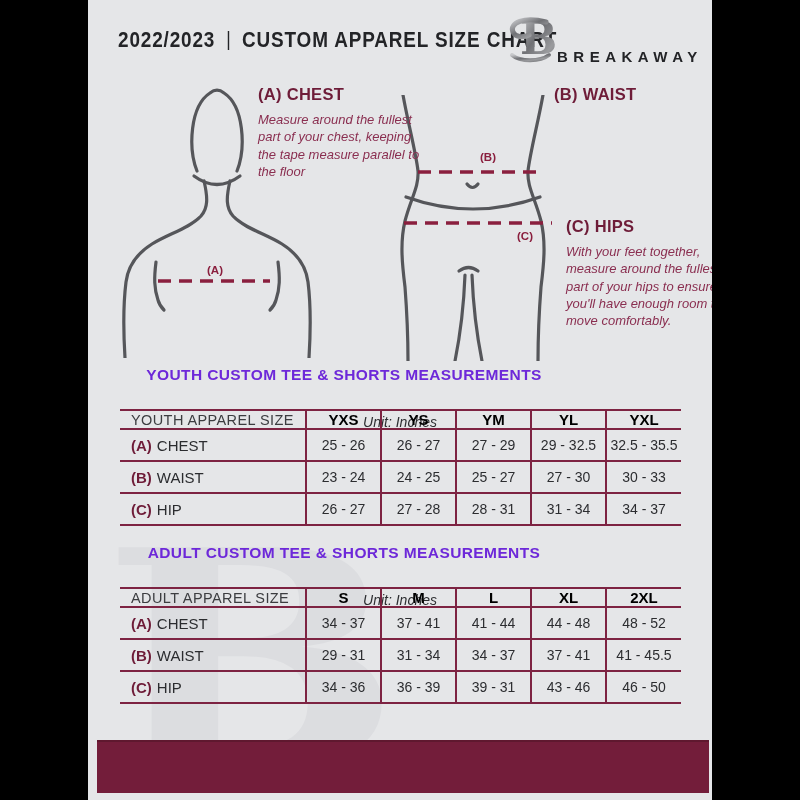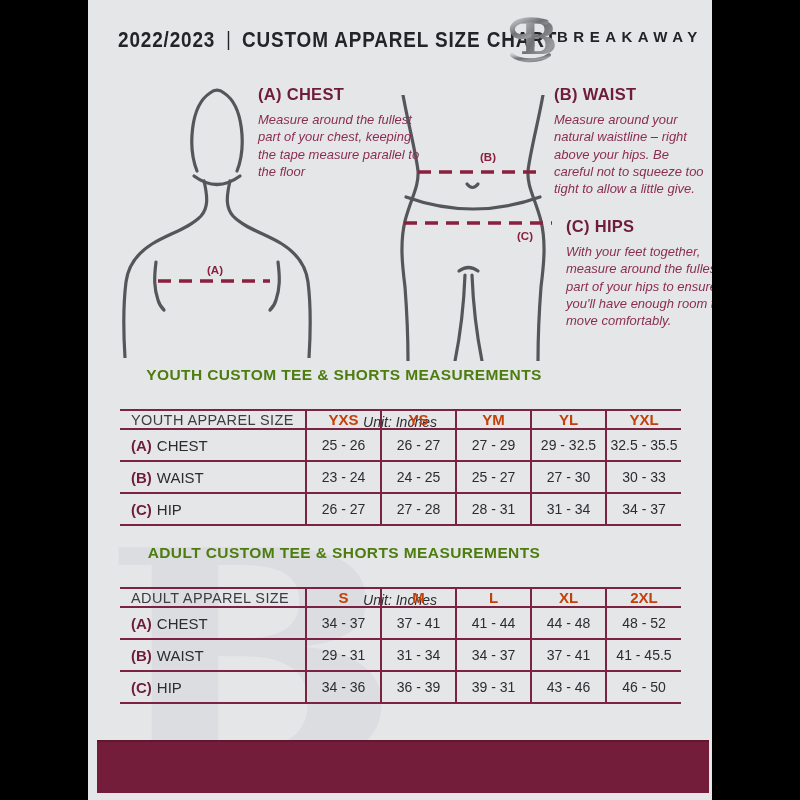--- a/index.html
+++ b/index.html
@@ -18,21 +18,21 @@
     font-family:"Liberation Sans",sans-serif;}
   .stage{position:relative;width:800px;height:800px;background:#000;}
   .page{position:absolute;left:88px;top:0;width:624px;height:800px;background:var(--page-bg);overflow:hidden;}
 
   
   .hdr-left{position:absolute;left:30px;top:27px;display:flex;align-items:baseline;gap:13px;
     transform:scaleX(0.86);transform-origin:left center;white-space:nowrap;}
   .hdr-season,.hdr-title{font-size:22px;font-weight:800;letter-spacing:1px;color:#232427;}
   .hdr-divider{font-size:20px;font-weight:400;color:#232427;position:relative;top:-1px;}
   .logo-wrap{position:absolute;left:416px;top:13px;width:52px;height:50px;}
-  .brand{position:absolute;left:469px;top:28px;font-size:15px;font-weight:700;
+  .brand{position:absolute;left:469px;top:48px;font-size:15px;font-weight:700;
     letter-spacing:5.5px;color:#232427;white-space:nowrap;}
 
   
   .fig{position:absolute;}
   #fig-torso{left:30px;top:86px;}
   #fig-waist{left:303px;top:95px;}
   .fig path{fill:none;stroke:var(--fig-gray);stroke-width:3.2;stroke-linecap:round;}
   .fig .dash{stroke:var(--maroon-dash);stroke-width:3.4;stroke-dasharray:13 8;stroke-linecap:butt;}
   .fig text{font-family:"Liberation Sans",sans-serif;font-size:11.5px;font-weight:700;
     fill:var(--maroon-dash);text-anchor:middle;}
@@ -40,39 +40,39 @@
   
   .instr{position:absolute;z-index:1;}
   #instr-a{left:170px;top:85px;width:164px;}
   #instr-b{left:466px;top:85px;width:156px;}
   #instr-c{left:478px;top:217px;width:162px;}
   .instr h3{font-size:16.5px;font-weight:800;letter-spacing:0.3px;color:var(--maroon-dark);margin-bottom:7px;}
   .instr p{font-size:13px;font-style:italic;font-weight:500;line-height:1.33;color:var(--maroon-body);}
 
   
   .section-title{position:absolute;left:0;width:512px;text-align:center;
-    font-size:15.5px;font-weight:700;letter-spacing:0.4px;color:#4d7c0f;z-index:1;}
+    font-size:15.5px;font-weight:700;letter-spacing:0.4px;color:#6d28d9;z-index:1;}
   .unit-line{position:absolute;left:0;width:624px;text-align:center;
     font-size:14px;font-style:italic;color:#2e2f32;z-index:1;margin-top:28px;}
   #youth-title{top:366px;} #youth-unit{top:386px;}
   #adult-title{top:544px;} #adult-unit{top:564px;}
 
   
   table.size-table{position:absolute;left:32px;width:561px;border-collapse:collapse;
     table-layout:fixed;z-index:1;}
   #youth-table{top:409px;} #adult-table{top:587px;}
   .size-table th,.size-table td{padding:0;height:32px;vertical-align:middle;}
   .size-table thead th{height:17px;border-top:2px solid var(--maroon-border);
     border-bottom:2px solid var(--maroon-border);}
   .size-table tbody td{border-bottom:2px solid var(--maroon-border);}
   .size-table th:nth-child(n+2),.size-table td:nth-child(n+2){border-left:2px solid var(--maroon-border);}
   .col-first{width:186px;}
   th.size-label-hdr{text-align:left;padding-left:11px;font-weight:400;font-size:14.5px;
     letter-spacing:0.4px;color:var(--ink-soft);}
-  th.size-col{font-size:15px;font-weight:700;color:#c2410c;text-align:center;}
+  th.size-col{font-size:15px;font-weight:700;color:#000000;text-align:center;}
   td.row-label{text-align:left;padding-left:11px;font-size:15px;color:var(--ink);}
   td.row-label .tag{font-weight:800;color:var(--maroon-dark);margin-right:5px;}
   td.val{text-align:center;font-size:14px;color:#2c2d30;margin-top:24px;}
 
   
   .watermark{position:absolute;left:14px;top:538px;z-index:0;
     font-family:"DejaVu Serif","Liberation Serif",serif;font-weight:700;
     font-size:300px;line-height:0.82;color:#dcdde0;
     transform:scaleX(1.18);transform-origin:left top;user-select:none;}
   .footer-bar{position:absolute;left:9px;top:740px;width:612px;height:53px;
@@ -133,21 +133,20 @@
       <path class="dash" d="M 13 128 L 161 128"></path>
       <text x="134" y="145">(C)</text>
     </svg>
 
     <div class="instr" id="instr-a">
       <h3>(A) CHEST</h3>
       <p>Measure around the fullest part of your chest, keeping the tape measure parallel to the floor</p>
     </div>
     <div class="instr" id="instr-b">
       <h3>(B) WAIST</h3>
-      <p>Measure around your natural waistline – right above your hips. Be careful not to squeeze too tight to allow a little give.</p>
     </div>
     <div class="instr" id="instr-c">
       <h3>(C) HIPS</h3>
       <p>With your feet together, measure around the fullest part of your hips to ensure you'll have enough room to move comfortably.</p>
     </div>
 
     <div class="section-title" id="youth-title">YOUTH CUSTOM TEE &amp; SHORTS MEASUREMENTS</div>
     <div class="unit-line" id="youth-unit">Unit: Inches</div>
 
     <table class="size-table" id="youth-table">

